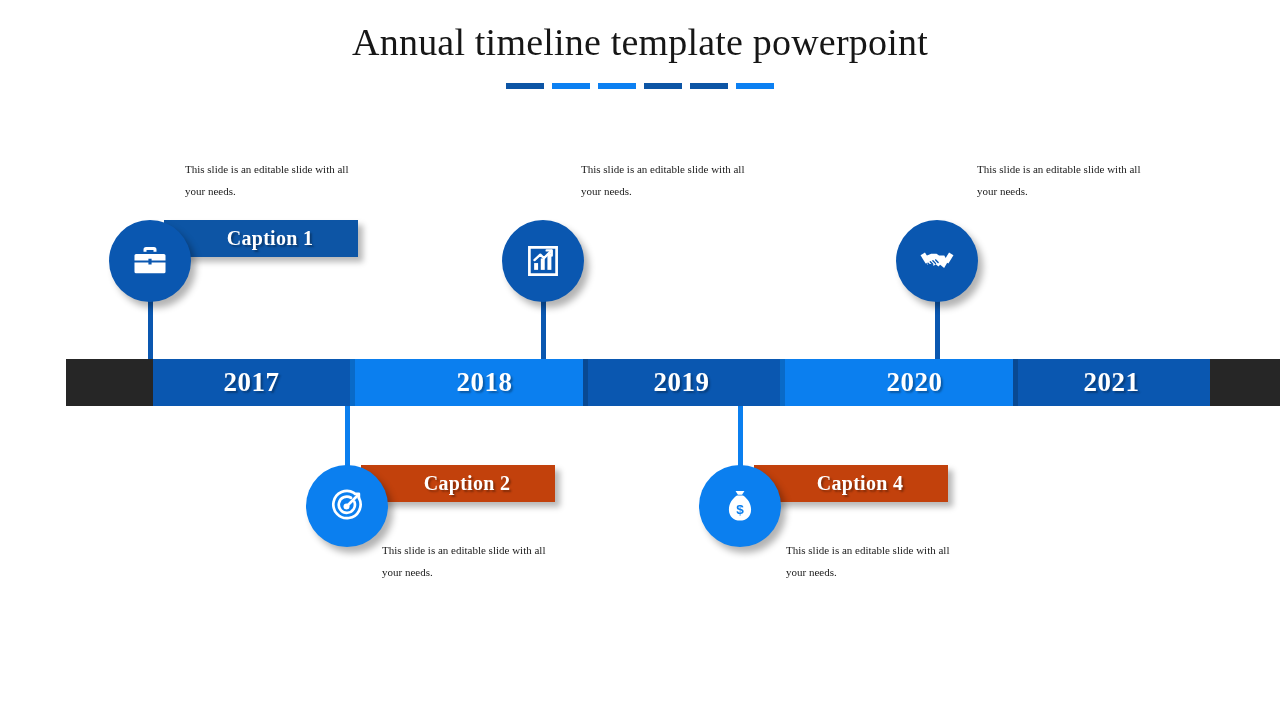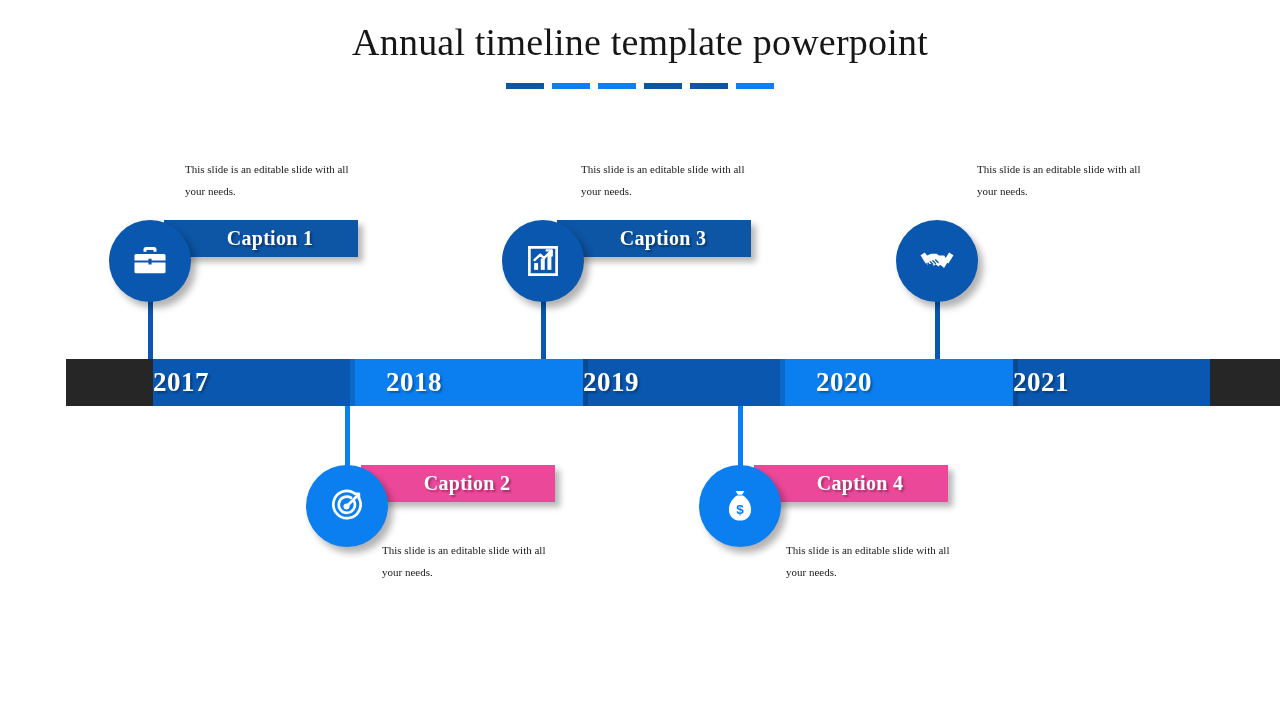--- a/index.html
+++ b/index.html
@@ -65,20 +65,21 @@
     width: 87px;
     background: #262626;
     flex: 0 0 auto;
   }
   .bar-seg {
     width: 197px;
     flex: 0 0 auto;
     position: relative;
     display: flex;
     align-items: center;
+    justify-content: center;
   }
   .bar-seg.dark  { background: #0a57b0; }
   .bar-seg.light { background: #0b7fef; padding-left: 36px; }
   .bar-seg.dark + .bar-seg.light::before,
   .bar-seg.light + .bar-seg.dark::before {
     content: "";
     position: absolute;
     left: 0; top: 0;
     width: 5px; height: 100%;
     background: rgba(0,0,0,0.16);
@@ -133,21 +134,21 @@
     z-index: 1;
     height: 37px;
     width: 194px;
     margin-left: -27px;
     display: flex;
     align-items: center;
     justify-content: center;
     box-shadow: 5px 5px 6px rgba(0,0,0,0.28);
   }
   .caption-box.dark  { background: #0d55a5; }
-  .caption-box.light { background: #ec4899; }
+  .caption-box.light { background: #c2410c; }
   .caption-text {
     font-family: "Liberation Serif", "DejaVu Serif", serif;
     font-size: 20px;
     font-weight: bold;
     color: #ffffff;
     letter-spacing: 0.3px;
     padding-left: 18px;
     text-shadow: 2px 2px 2px rgba(0,0,0,0.32);
     white-space: nowrap;
   }
@@ -239,23 +240,20 @@
     <div class="icon-circle dark">
       <svg viewBox="0 0 24 24" aria-hidden="true">
         <path d="M3.4 3.4h17.2v17.2H3.4z" fill="none" stroke="#ffffff" stroke-width="1.7"></path>
         <rect x="6.4" y="13.3" width="2.5" height="4.3" fill="#ffffff"></rect>
         <rect x="10.6" y="10.4" width="2.5" height="7.2" fill="#ffffff"></rect>
         <rect x="14.8" y="7.2" width="2.5" height="10.4" fill="#ffffff"></rect>
         <path d="M6.6 11.4 10.3 8l2.3 2.2 4.6-4.6" fill="none" stroke="#ffffff" stroke-width="1.5" stroke-linecap="round" stroke-linejoin="round"></path>
         <path d="M14.3 5.3h3.2v3.2" fill="none" stroke="#ffffff" stroke-width="1.5" stroke-linecap="round" stroke-linejoin="round"></path>
       </svg>
     </div>
-    <div class="caption-box dark">
-      <span class="caption-text">Caption 3</span>
-    </div>
   </div>
 
   <div class="caption-row" style="left:699px; top:465px;">
     <div class="icon-circle light">
       <svg viewBox="0 0 24 24" aria-hidden="true">
         <path d="M9.2 2.6h5.6l-1.5 2.3h-2.6z" fill="#ffffff"></path>
         <path d="M10.1 5.4h3.8c2.6 1.6 5.1 4.9 5.1 8.9 0 4.3-3.1 6.9-7 6.9s-7-2.6-7-6.9c0-4 2.5-7.3 5.1-8.9z" fill="#ffffff"></path>
         <text x="12" y="17.2" font-family="Liberation Sans, sans-serif" font-size="8.6" font-weight="bold" fill="#0b7fef" text-anchor="middle">$</text>
       </svg>
     </div>

